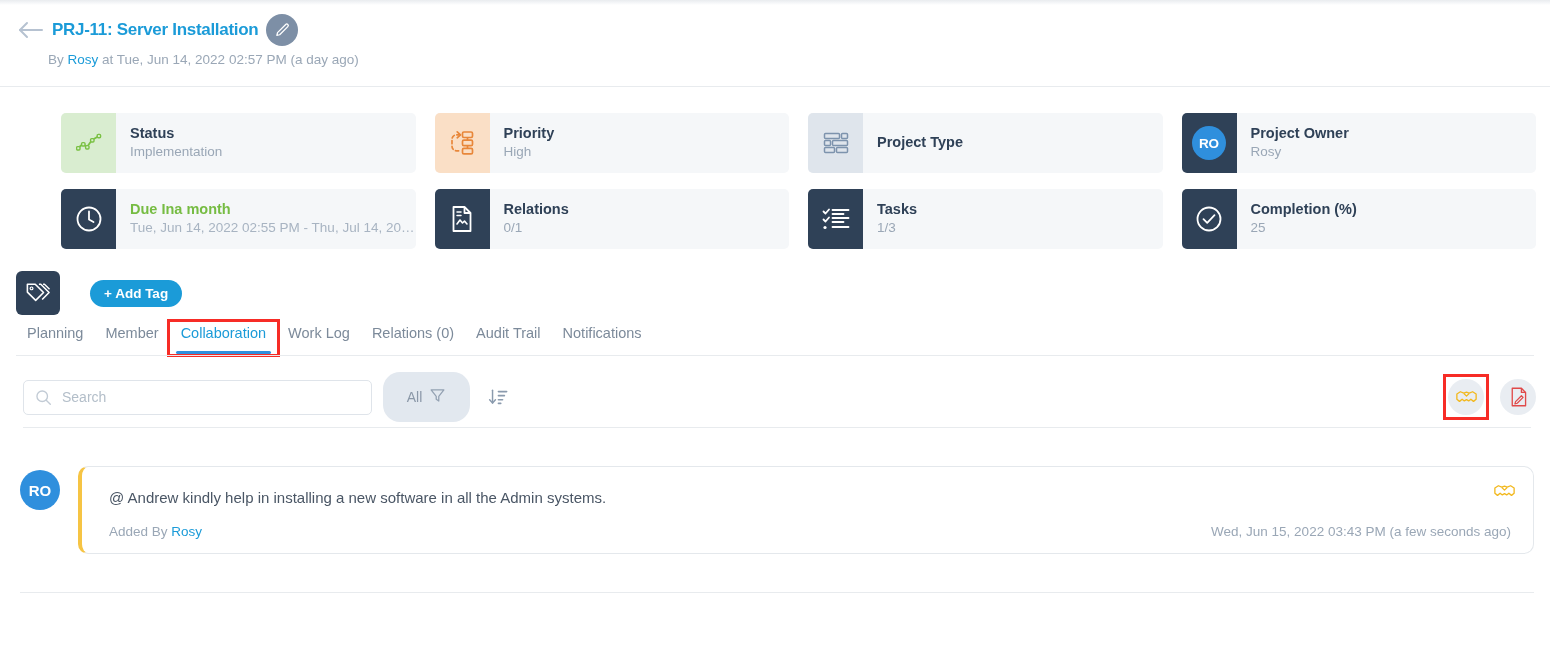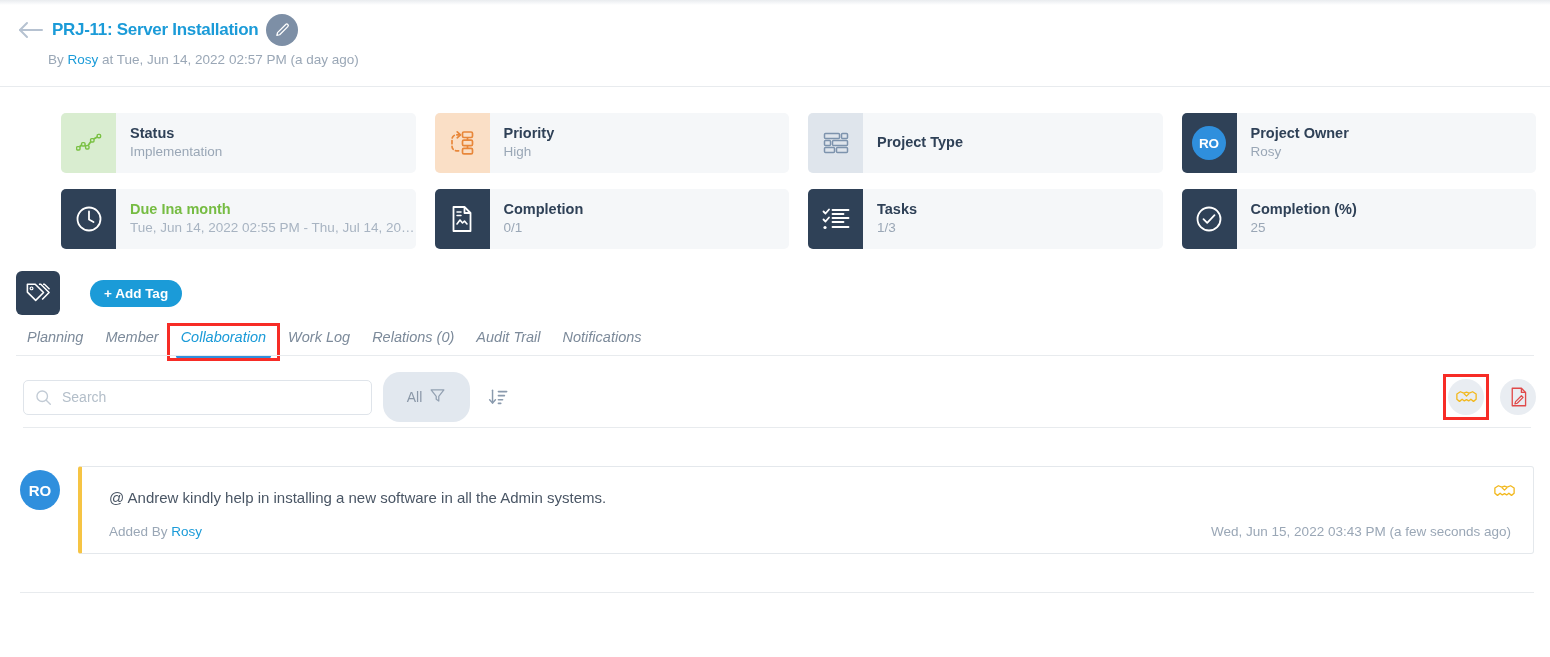--- a/index.html
+++ b/index.html
@@ -84,21 +84,21 @@
   .add-tag-btn {
     margin-left: 30px; height: 27px; padding: 0 14px; border-radius: 14px;
     background: #1b9bd8; color: #fff; font-size: 13.5px; font-weight: bold;
     display: flex; align-items: center; gap: 4px; cursor: pointer; border: none;
     font-family: "Liberation Sans", sans-serif;
   }
 
   
   .tabs {
     position: absolute; left: 16px; top: 318px; width: 1520px;
-    display: flex; align-items: flex-end; height: 40px; font-style: italic;
+    display: flex; align-items: center; height: 40px;
   }
   .tab {
     font-size: 14.5px; color: #7c8a9a; padding: 3px 11px 13px 11px;
     cursor: pointer; white-space: nowrap; position: relative;
   }
   .tab.active { color: #1b9bd8; }
   .tab.active .tab-underline {
     position: absolute; left: 6px; right: 6px; bottom: 0; height: 3px;
     background: #2f8fdd; border-radius: 2px;
   }
@@ -153,21 +153,21 @@
   .comment-row {
     position: absolute; left: 20px; top: 466px; width: 1514px; display: flex; align-items: flex-start;
   }
   .comment-avatar {
     width: 40px; height: 40px; border-radius: 50%; background: #2f8fdd;
     color: #fff; font-size: 15px; font-weight: bold;
     display: flex; align-items: center; justify-content: center; flex: none; margin-top: 4px;
   }
   .comment-card {
     margin-left: 18px; flex: 1; min-height: 88px; background: #fff;
-    border: 1px solid #e4e8ec; border-left: 4px solid #f6c444; border-radius: 3px;
+    border: 1px solid #e4e8ec; border-left: 4px solid #f6c444; border-radius: 10px;
     position: relative; padding: 20px 22px 14px 27px;
   }
   .comment-text { font-size: 15px; color: #4a5665; line-height: 1.4; }
   .comment-foot {
     display: flex; align-items: flex-end; justify-content: space-between; margin-top: 16px;
   }
   .added-by { font-size: 13.5px; color: #9aa7b6; }
   .added-by .link { color: #1b9bd8; }
   .comment-time { font-size: 13.5px; color: #9aa7b6; }
   .comment-badge { position: absolute; right: 18px; top: 16px; }
@@ -289,21 +289,21 @@
       <div class="card">
         <div class="card-icon ic-dark">
           <svg width="24" height="28" viewBox="0 0 24 28" fill="none">
             <path d="M3.5 2h11l6 6v18H3.5V2z" stroke="#fff" stroke-width="1.8" stroke-linejoin="round"></path>
             <path d="M14.5 2v6h6" stroke="#fff" stroke-width="1.8" stroke-linejoin="round"></path>
             <path d="M7 7h4M7 10.5h4" stroke="#fff" stroke-width="1.5" stroke-linecap="round"></path>
             <path d="M7 19l3-4 2.5 3 2-2 2.5 3" stroke="#fff" stroke-width="1.6" stroke-linecap="round" stroke-linejoin="round"></path>
           </svg>
         </div>
         <div class="card-body">
-          <div class="card-label">Completion</div>
+          <div class="card-label">Relations</div>
           <div class="card-value">0/1</div>
         </div>
       </div>
 
       <div class="card">
         <div class="card-icon ic-dark">
           <svg width="28" height="26" viewBox="0 0 28 26" fill="none">
             <path d="M1.5 5.5L3.5 7.5L7 3.5" stroke="#fff" stroke-width="1.8" stroke-linecap="round" stroke-linejoin="round"></path>
             <path d="M1.5 13.5L3.5 15.5L7 11.5" stroke="#fff" stroke-width="1.8" stroke-linecap="round" stroke-linejoin="round"></path>
             <circle cx="3" cy="21.5" r="1.6" fill="#fff"></circle>

